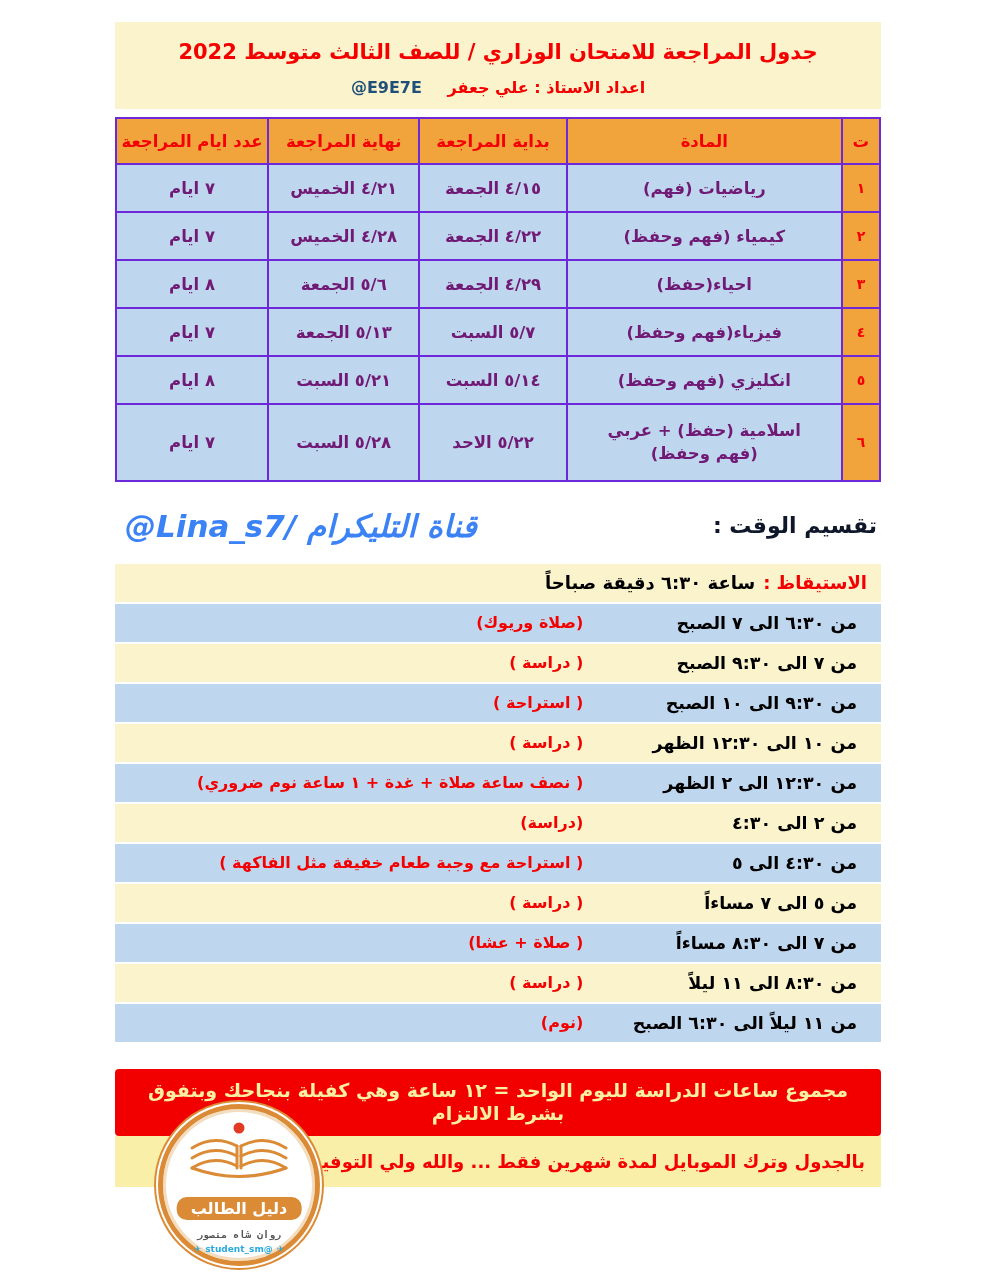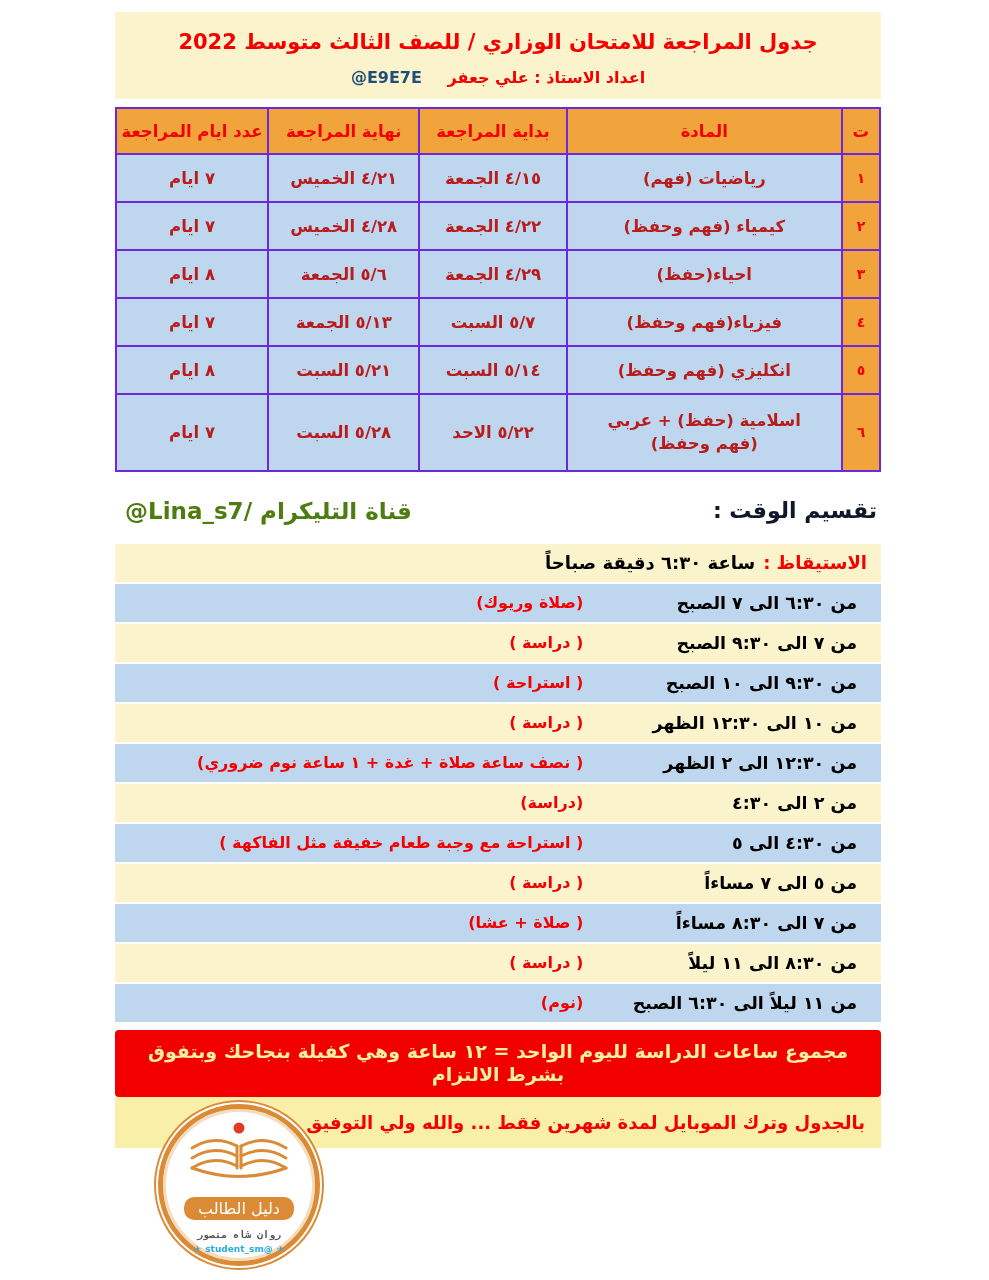--- a/index.html
+++ b/index.html
@@ -4,85 +4,85 @@
 <style>
   * { box-sizing: border-box; }
   html, body { margin: 0; padding: 0; }
   body {
     width: 989px; height: 1280px;
     position: relative;
     background: #ffffff;
     font-family: "DejaVu Sans", sans-serif;
     overflow: hidden;
   }
-  .page { position: absolute; left: 115px; top: 12px; width: 766px; }
+  .page { position: absolute; left: 115px; top: 22px; width: 766px; }
 
   
   .header { background: #FAF3CB; padding: 16px 10px 12px; text-align: center; }
   .title { color: #F40000; font-weight: bold; font-size: 21px; line-height: 1.35; }
   .subhead { margin-top: 12px; font-weight: bold; font-size: 16px; }
   .prep { color: #F40000; }
   .handle { color: #1F4E79; margin-right: 20px; display: inline-block; direction: ltr; unicode-bidi: embed; }
 
   
   table.review { width: 100%; border-collapse: collapse; margin-top: 8px; table-layout: fixed; }
   .review th, .review td {
     border: 2px solid #6d28d9; text-align: center; vertical-align: middle;
     font-weight: bold; padding: 2px 4px;
   }
   .review thead th { background: #F1A33C; color: #F40000; font-size: 16.5px; height: 46px; }
-  .review td { background: #BFD7EE; color: #b91c1c; font-size: 16.5px; height: 48px; }
+  .review td { background: #BFD7EE; color: #701a75; font-size: 16.5px; height: 48px; }
   .review td.num { background: #F1A33C; color: #F40000; font-size: 14px; }
   .review tr.tall td { height: 62px; }
   col.c-num { width: 5%; } col.c-subj { width: 36%; }
   col.c-start { width: 19.3%; } col.c-end { width: 19.8%; } col.c-days { width: 19.9%; }
   .subj-narrow { max-width: 205px; margin: 12px auto; line-height: 1.4; }
 
   
   .mid { margin-top: 26px; display: flex; justify-content: space-between; align-items: center; padding: 0 4px 0 10px; }
   .time-title { color: #0f172a; font-size: 22px; font-weight: bold; }
-  .tg { font-size: 23px; font-weight: bold; color: #4d7c0f; }
+  .tg { font-size: 31px; font-weight: bold; color: #3b82f6; font-style: italic; }
   .tg .tgh { direction: ltr; unicode-bidi: embed; }
 
   
   .wake {
     margin-top: 20px; background: #FAF3CB; height: 38px;
     display: flex; align-items: center; padding-right: 14px;
     font-size: 18px; font-weight: bold;
   }
   .wake .wl { color: #F40000; margin-left: 8px; }
   .wake .wt { color: #000; }
   .srow { height: 38px; margin-top: 2px; display: flex; align-items: center; font-weight: bold; }
   .srow.blue { background: #BFD7EE; }
   .srow.cream { background: #FAF3CB; }
   .srow .time { width: 36%; padding-right: 24px; font-size: 17.5px; color: #000; }
   .srow .act { width: 64%; padding-right: 22px; font-size: 16px; color: #F40000; padding-left: 48px; }
 
   
   .banner {
-    margin-top: 8px; background: #F20000; color: #FBEFA2;
+    margin-top: 27px; background: #F20000; color: #FBEFA2;
     font-weight: bold; font-size: 19px; text-align: center;
     padding: 10px 8px; border-radius: 4px; line-height: 1.25;
   }
   .banner2 {
     background: #F9EFA8; color: #F40000; font-weight: bold;
     font-size: 18px; text-align: right; padding: 15px 16px;
   }
 
   
   .logo {
     position: absolute; left: 158px; top: 1104px;
     width: 162px; height: 162px; border-radius: 50%;
     background: #ffffff; border: 5px solid #DB8B36;
     box-shadow: 0 0 0 2px #ffffff, 0 0 0 4px #DB8B36, inset 0 0 0 3px #F3DDBE;
   }
   .logo .book { position: absolute; top: 8px; left: 50%; transform: translateX(-50%); }
   .ribbon {
     position: absolute; top: 88px; left: 50%; transform: translateX(-50%);
-    background: #DB8B36; color: #ffffff; font-size: 16px; font-weight: normal;
+    background: #DB8B36; color: #ffffff; font-size: 16px; font-weight: bold;
     padding: 2px 14px; border-radius: 10px; white-space: nowrap;
   }
   .logo-name { position: absolute; top: 120px; left: 0; right: 0; text-align: center; font-size: 10px; font-weight: bold; color: #555; font-family: Liberation Mono, monospace; }
   .logo-handle {
     position: absolute; top: 135px; left: 0; right: 0;
     display: flex; justify-content: center; align-items: center; gap: 4px;
     font-size: 9px; font-weight: bold; color: #2AA9E0;
   }
   .tg-icon { font-size: 9px; color: #2AA9E0; }
 </style>

